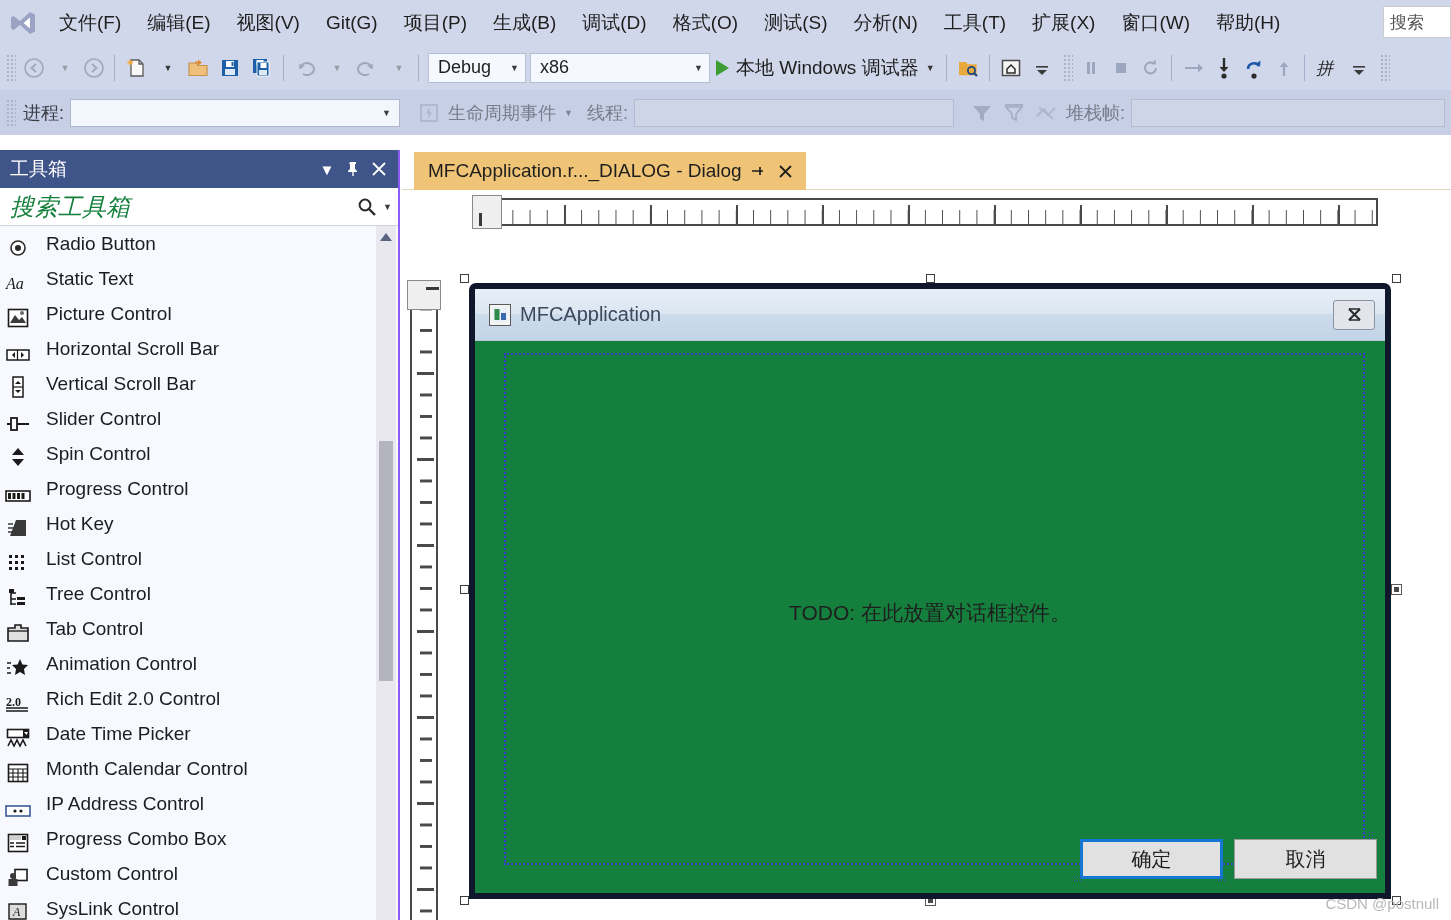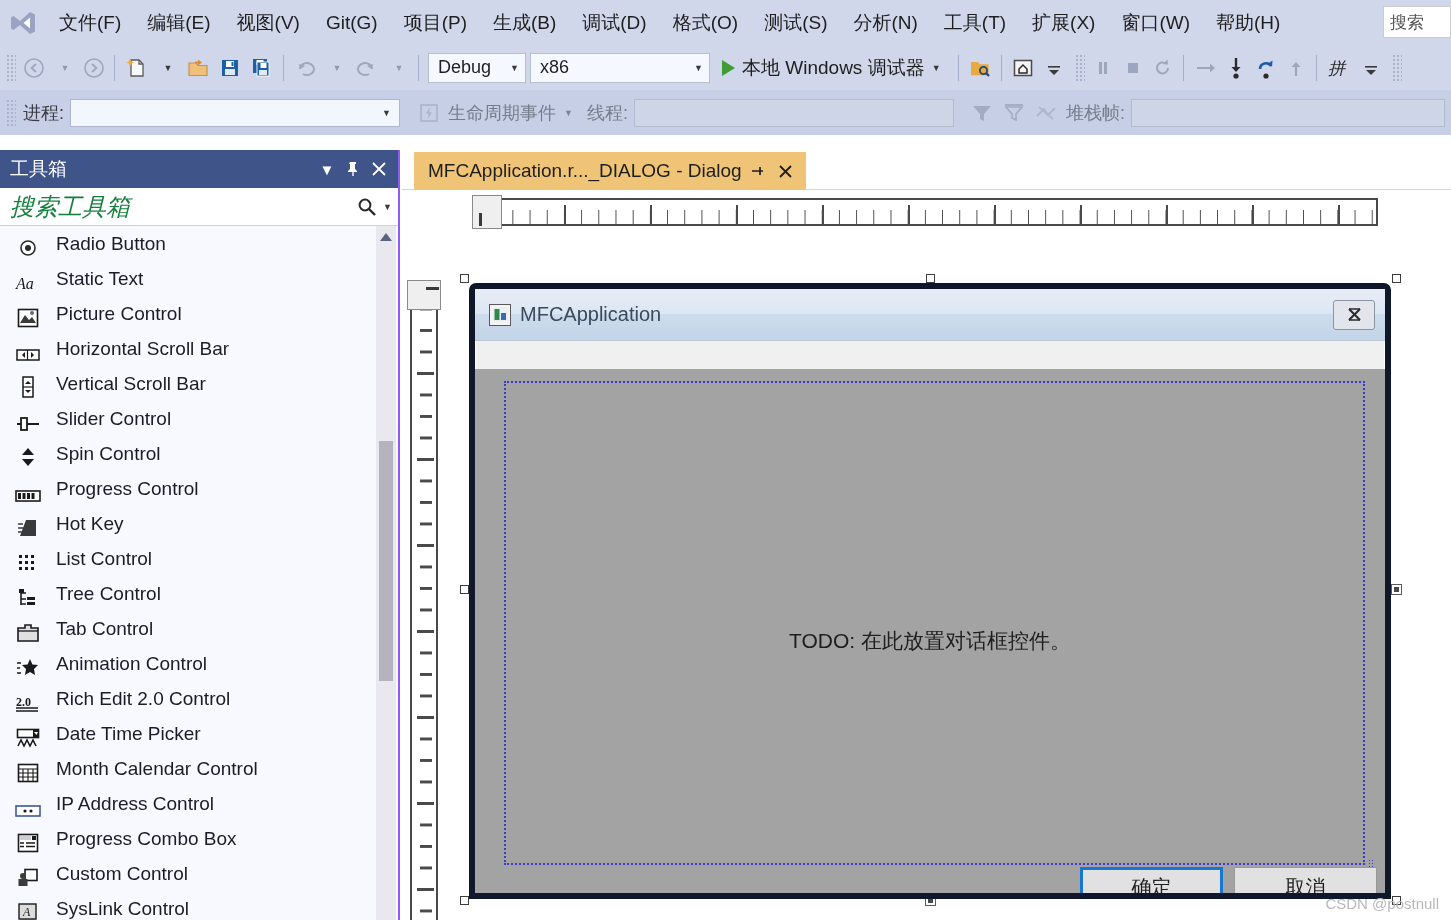--- a/index.html
+++ b/index.html
@@ -52,21 +52,21 @@
   .tb-sep { width: 1px; height: 26px; background: #a3aecb; margin: 0 5px; }
   .caret { font-size: 9px; color: #3a3a3a; margin-left: 2px; }
   .tb-combo {
     height: 30px; background: #f5f8fe; border: 1px solid #b6bed2;
     display: flex; align-items: center; justify-content: space-between;
     padding: 0 6px 0 9px; font-size: 18px; color: #1e1e1e; margin-left: 4px;
   }
   .combo-debug { width: 98px; }
   .combo-plat { width: 180px; }
   .run-btn {
-    display: flex; align-items: center; height: 38px; padding: 0 12px;
+    display: flex; align-items: center; height: 38px; padding: 0 6px;
     font-size: 19px; color: #1e1e1e; white-space: nowrap; cursor: default;
   }
   .play-tri {
     width: 0; height: 0; border-left: 13px solid #3f9c35;
     border-top: 8px solid transparent; border-bottom: 8px solid transparent;
     margin-right: 7px;
   }
   .icon-dis { opacity: .38; }
 
   
@@ -103,21 +103,21 @@
   .tbx-search {
     height: 38px; background: #ffffff; border-bottom: 1px solid #ccd2e0;
     display: flex; align-items: center; padding: 0 6px 0 10px;
   }
   .tbx-search-text { flex: 1; font-size: 24px; color: #15803d; font-style: italic; }
   .tbx-list {
     position: absolute; top: 76px; left: 0; right: 22px; bottom: 0;
     overflow: hidden;
   }
   .tbx-item {
-    height: 35px; display: flex; align-items: center; padding-left: 10px;
+    height: 35px; display: flex; align-items: center; 
     cursor: default;
   }
   .tbx-ico {
     width: 36px; min-width: 36px; height: 28px;
     display: flex; align-items: flex-end; justify-content: center;
   }
   .tbx-label { font-size: 19px; color: #1c1c26; margin-left: 10px; white-space: nowrap; }
   .tbx-scroll {
     position: absolute; top: 76px; right: 2px; width: 20px; bottom: 0;
     background: #e8e8ee;
@@ -247,22 +247,21 @@
     display: flex; align-items: center; justify-content: center; margin-right: 9px;
   }
   .dlg-title { flex: 1; font-size: 20px; color: #3a4a5c; }
   .dlg-close {
     width: 42px; height: 30px; background: #e2e6ec; border: 1px solid #8a93a0;
     border-radius: 3px; display: flex; align-items: center; justify-content: center;
     font-size: 17px; color: #2a2a2a; cursor: default;
   }
   .dlg-body {
     position: absolute; left: 0; top: 52px; right: 0; bottom: 0;
-    background: #a3a3a3;
-    margin-top: 28px;
+    background: #15803d;
   }
   .dlg-clientsel {
     position: absolute; left: 29px; top: 12px; right: 20px; bottom: 28px;
     border: 2px dotted #3a3ad0;
   }
   .todo-text {
     position: absolute; left: 0; right: 0; top: 258px;
     text-align: center; font-size: 21px; color: #1e1e1e;
   }
   .dlg-btn {

